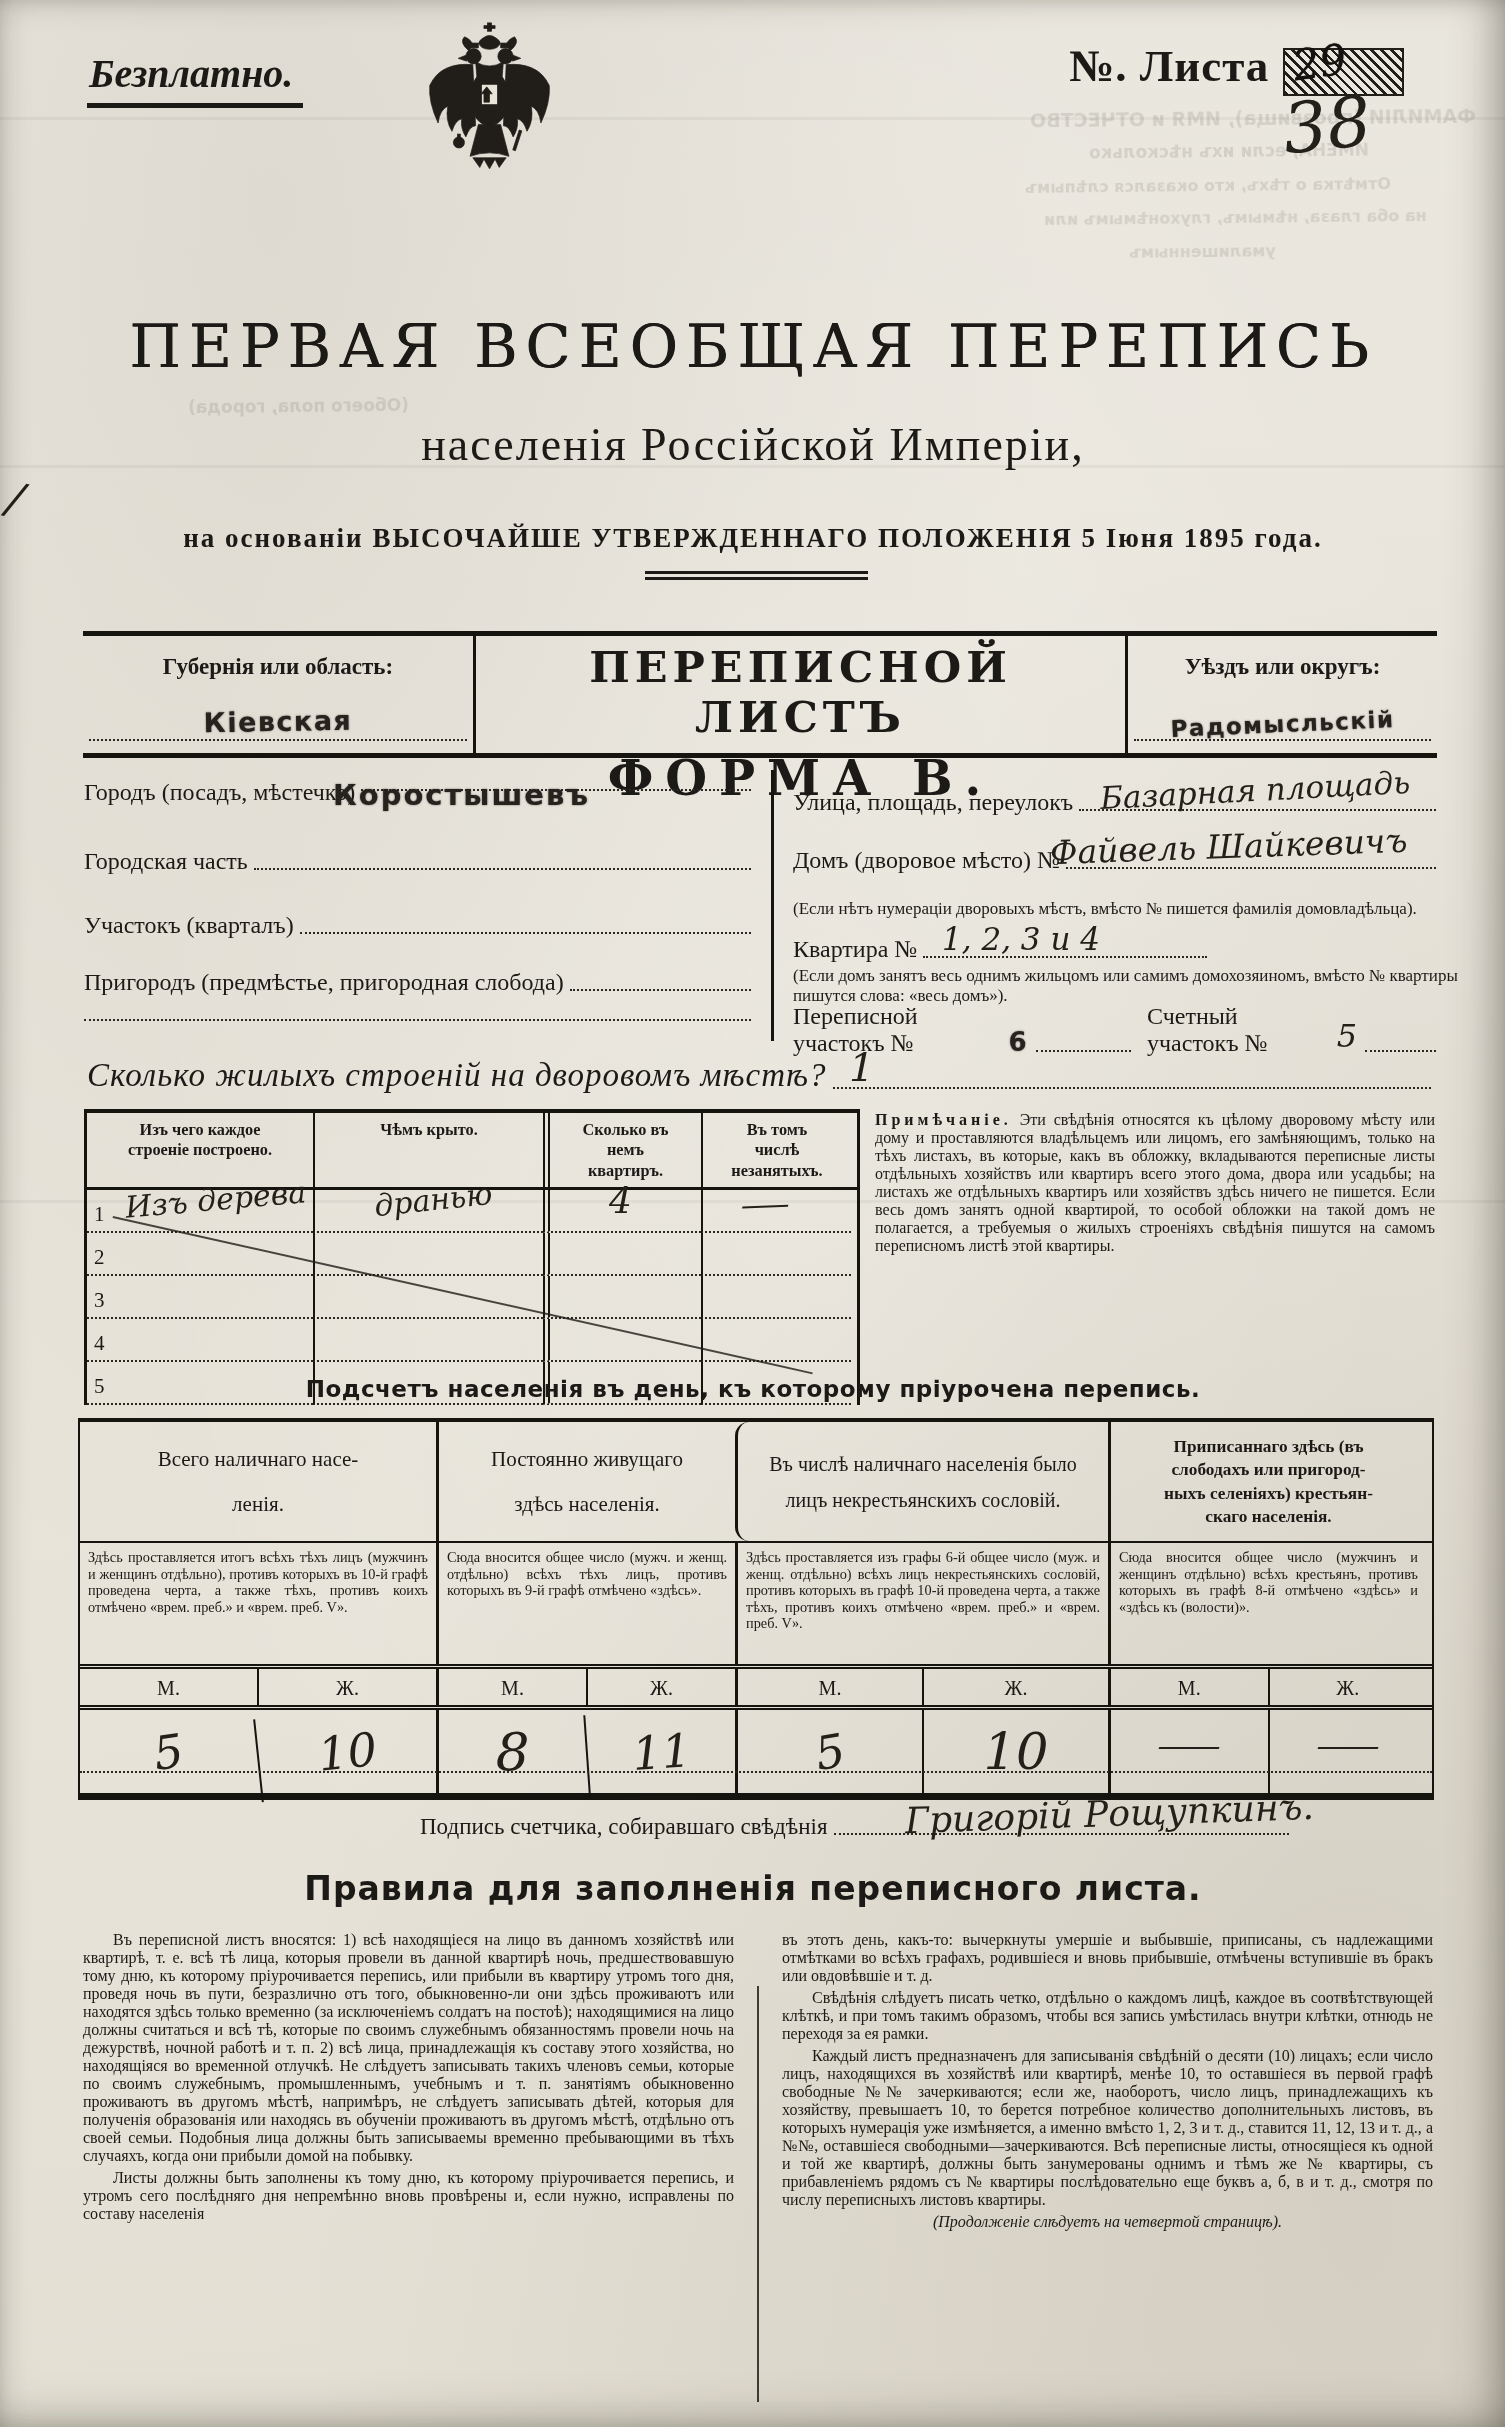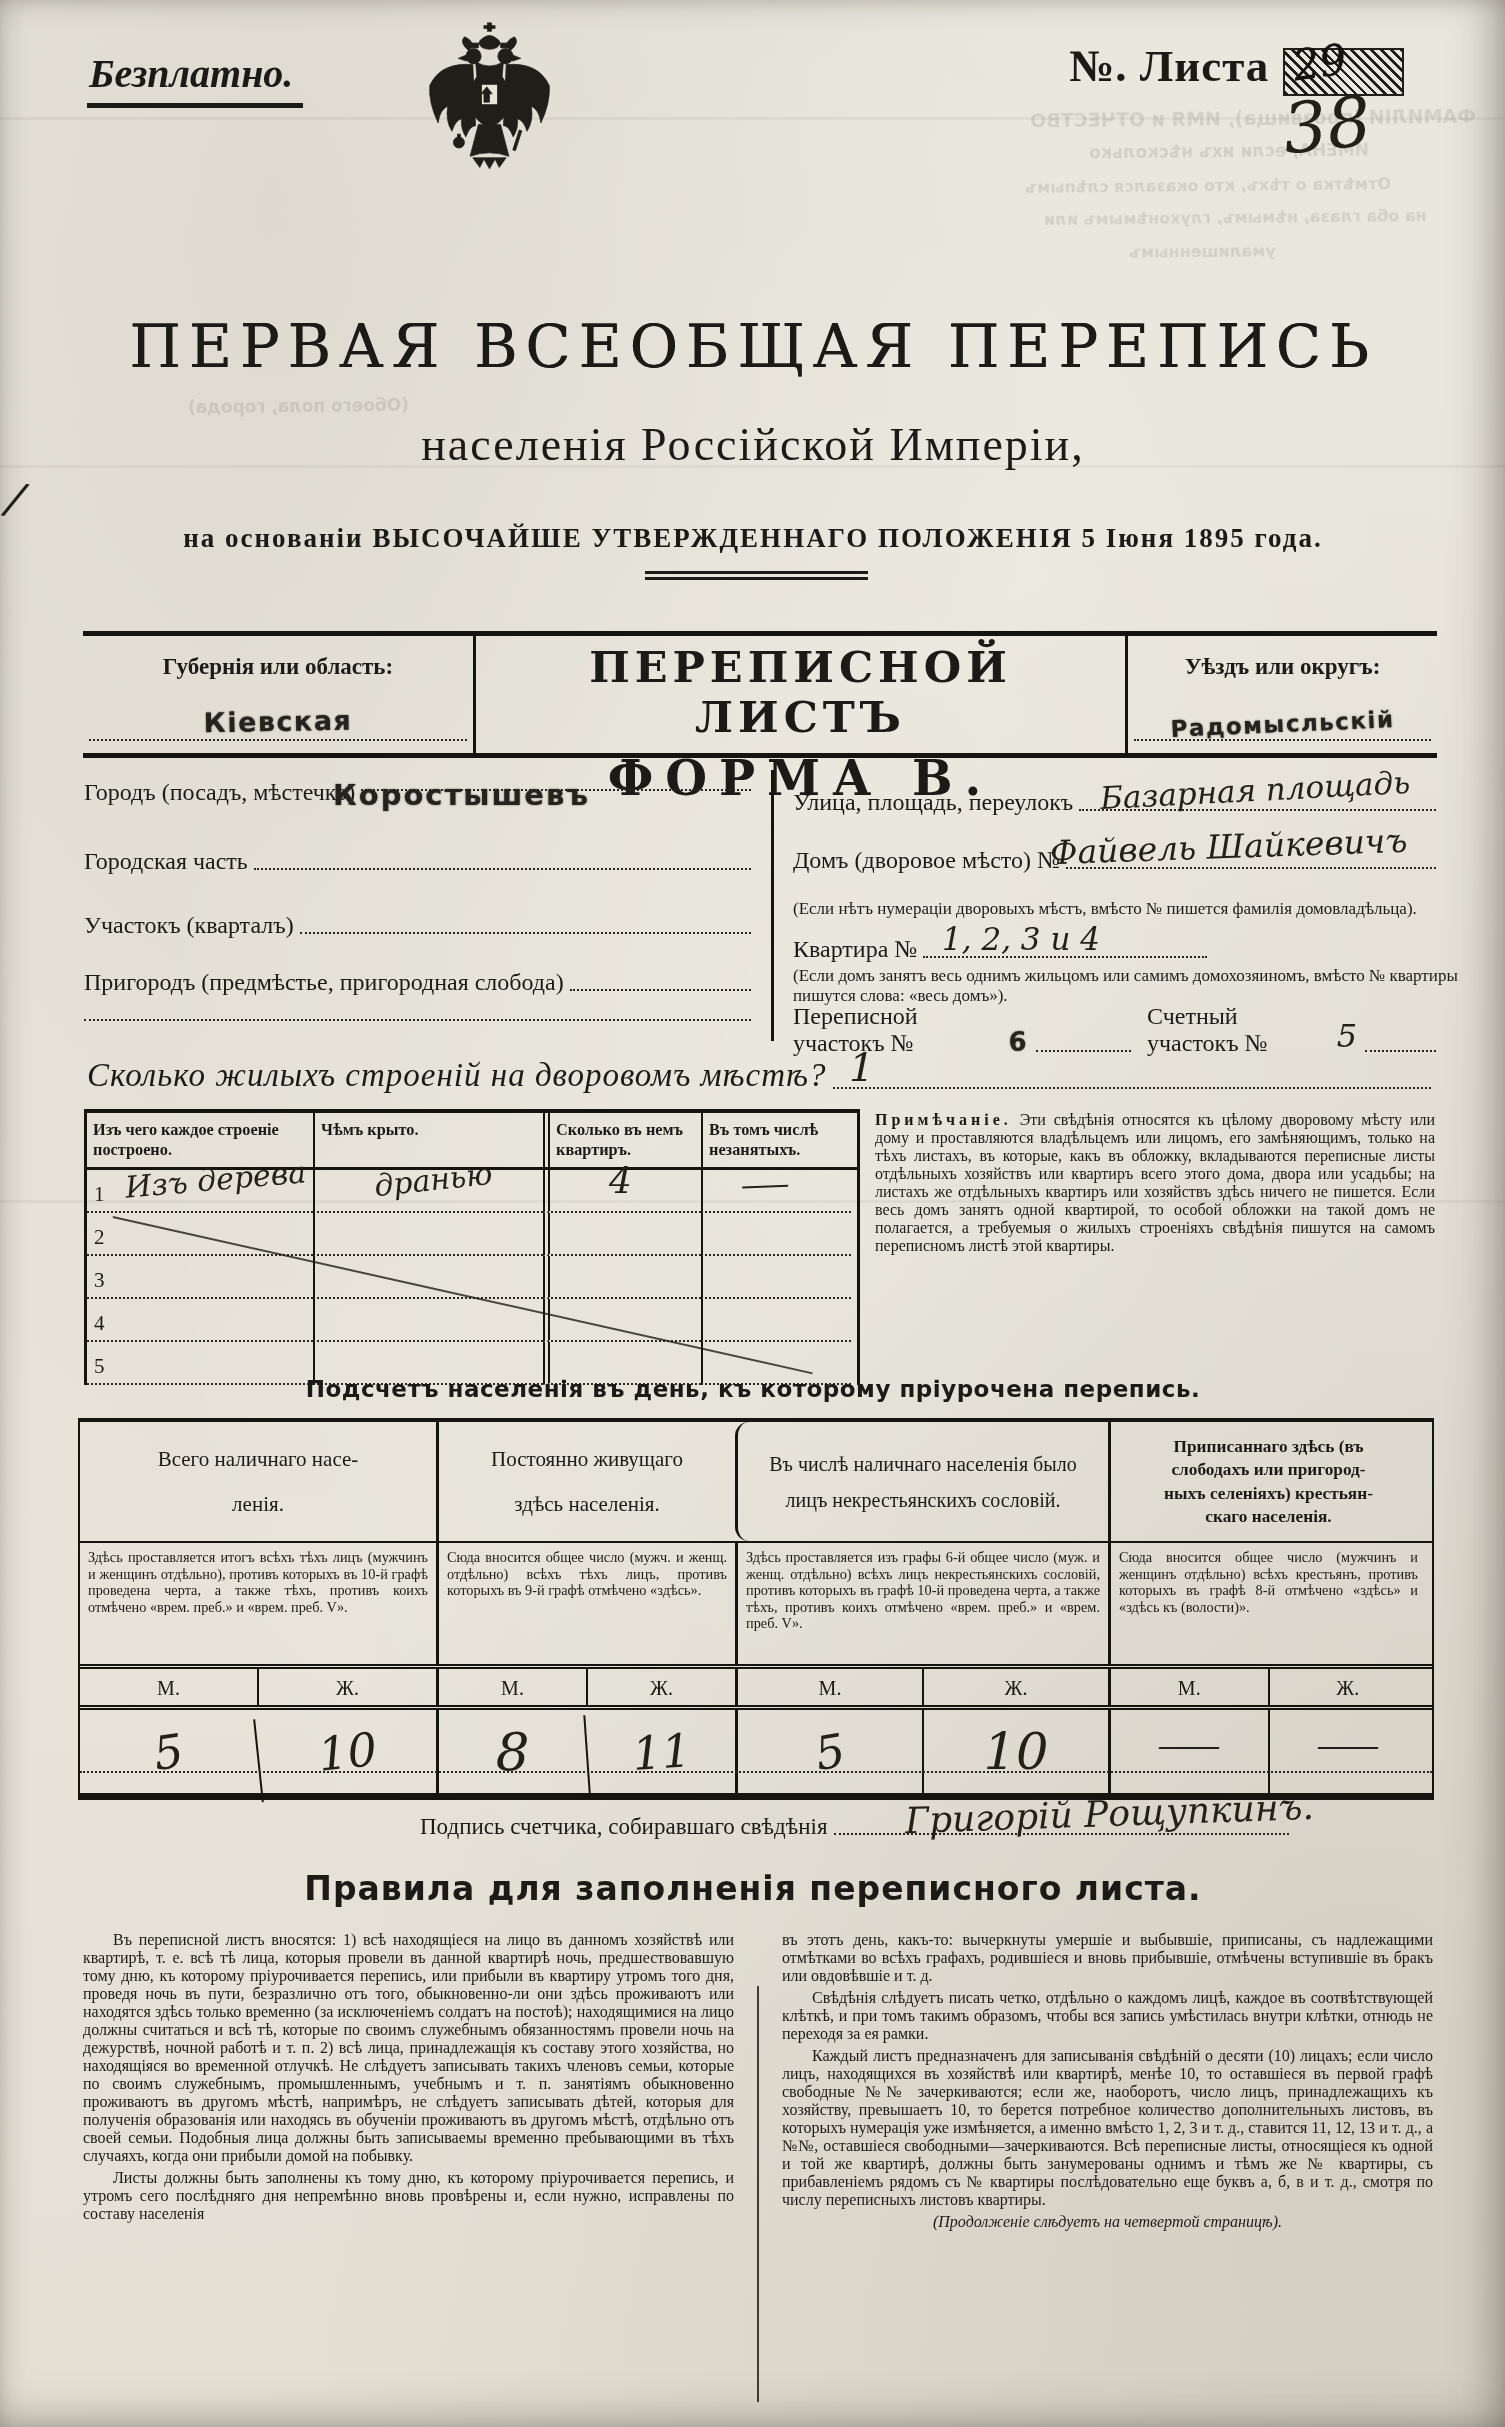--- a/index.html
+++ b/index.html
@@ -61,21 +61,21 @@
   .smallnote{position:absolute;left:709px;width:693px;font-size:17px;line-height:20px;}
   .overhand{position:absolute;bottom:2px;white-space:nowrap;}
 
   
   .question{left:87px;top:1057px;width:1346px;display:flex;align-items:flex-end;font-size:33px;font-style:italic;letter-spacing:1px;}
   .qhand{position:absolute;left:762px;bottom:4px;font-size:40px;}
 
   
   .btable{left:84px;top:1109px;width:770px;border-top:4px solid #16140f;border-left:3px solid #16140f;border-right:3px solid #16140f;}
   .bt-head{display:grid;grid-template-columns:226px 230px 158px 150px;border-bottom:3px solid #16140f;}
-  .bt-head > div{padding:7px 6px 6px;font-size:16.3px;font-weight:700;line-height:1.25;}
+  .bt-head > div{padding:7px 22px 6px;text-align:center;font-size:16.3px;font-weight:700;line-height:1.25;}
   .bt-head > div + div{border-left:2.5px solid #16140f;}
   .bt-head > .dbl{border-left:7px double #16140f;}
   .bt-row{display:grid;grid-template-columns:226px 230px 158px 150px;height:43px;position:relative;}
   .bt-row > div{border-bottom:2.5px dotted #2a2620;position:relative;}
   .bt-row > div + div{border-left:2.5px solid #16140f;}
   .bt-row > .dbl{border-left:7px double #16140f;}
   .rowno{position:absolute;left:7px;bottom:4px;font-size:21px;}
   .bh{position:absolute;font-size:30px;white-space:nowrap;}
   .diag{position:absolute;left:26px;top:103px;width:717px;height:0;border-top:2.5px solid rgba(30,27,22,.8);transform:rotate(12.6deg);transform-origin:left top;}
 

